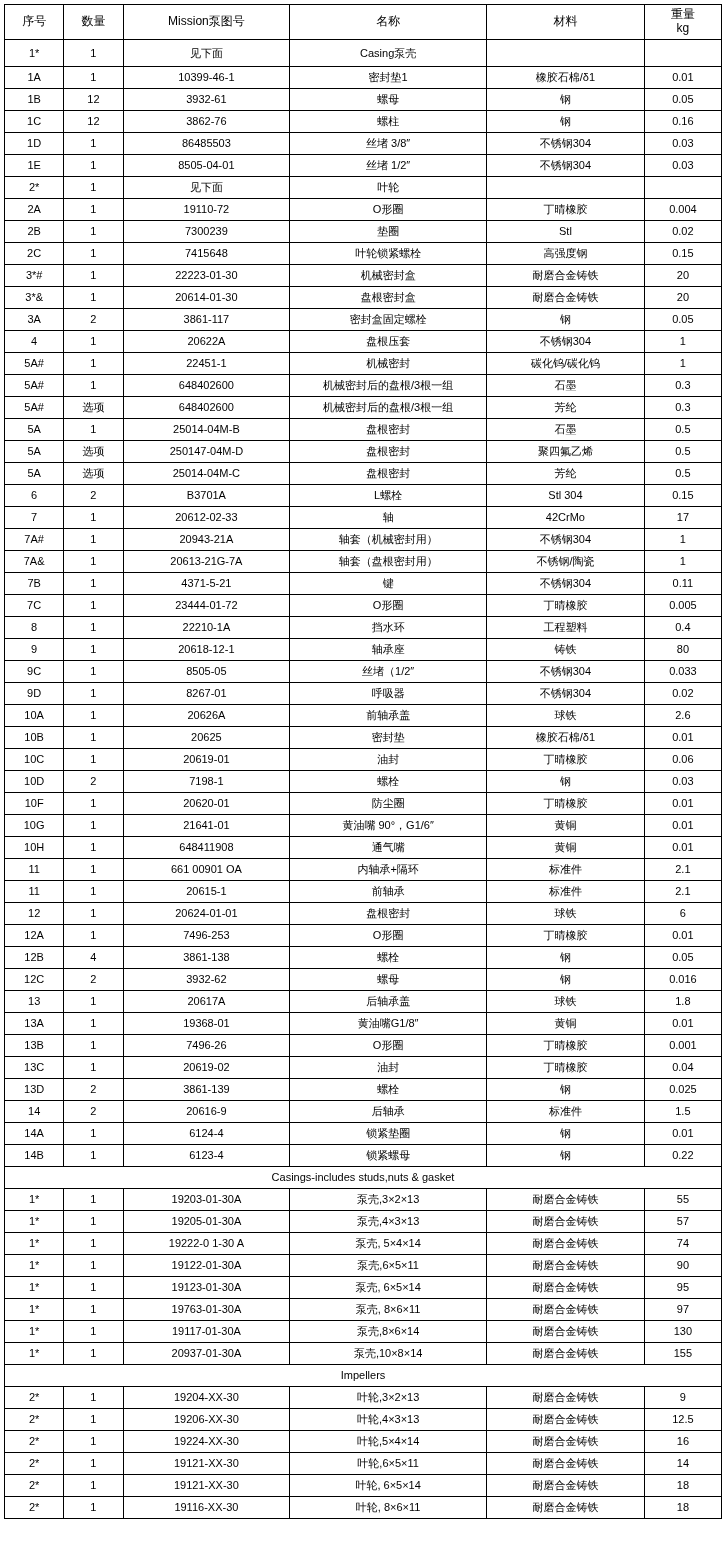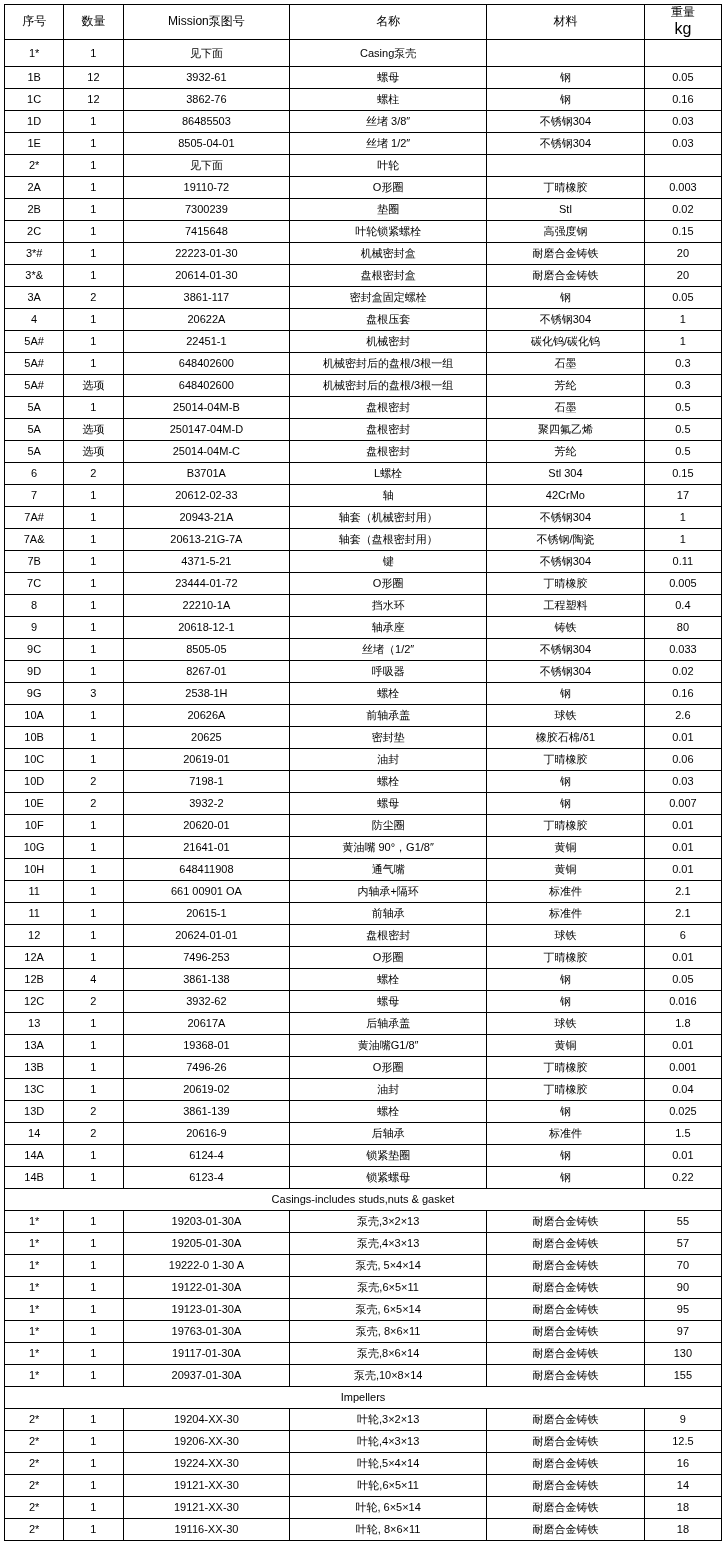--- a/index.html
+++ b/index.html
@@ -40,21 +40,21 @@
     margin-left: 12px;
   }
   .col-no    { width: 52px; }
   .col-qty   { width: 52px; }
   .col-part  { width: 148px; }
   .col-name  { width: 175px; }
   .col-mat   { width: 140px; }
   .col-wt    { width: 68px; }
   .hdr-part  { font-size: 12px; }
   .hdr-wt span { display: block; }
-  .hdr-wt .unit { font-size: 16px; }
+  .hdr-wt .unit { font-size: 12px; }
   tr.first-row td { height: 26px; }
   td.section {
     height: 21px;
     font-size: 11px;
     margin-left: 22px;
   }
 </style>
 </head>
 <body>
 
@@ -76,20 +76,28 @@
     <tbody id="body-main">
         <tr class="first-row">
           <td class="col-no">1*</td>
           <td class="col-qty">1</td>
           <td class="col-part">见下面</td>
           <td class="col-name">Casing泵壳</td>
           <td class="col-mat"></td>
           <td class="col-wt"></td>
         </tr>
         <tr>
+          <td class="col-no">1A</td>
+          <td class="col-qty">1</td>
+          <td class="col-part">10399-46-1</td>
+          <td class="col-name">密封垫1</td>
+          <td class="col-mat">橡胶石棉/δ1</td>
+          <td class="col-wt">0.01</td>
+        </tr>
+        <tr>
           <td class="col-no">1B</td>
           <td class="col-qty">12</td>
           <td class="col-part">3932-61</td>
           <td class="col-name">螺母</td>
           <td class="col-mat">钢</td>
           <td class="col-wt">0.05</td>
         </tr>
         <tr>
           <td class="col-no">1C</td>
           <td class="col-qty">12</td>
@@ -121,21 +129,21 @@
           <td class="col-name">叶轮</td>
           <td class="col-mat"></td>
           <td class="col-wt"></td>
         </tr>
         <tr>
           <td class="col-no">2A</td>
           <td class="col-qty">1</td>
           <td class="col-part">19110-72</td>
           <td class="col-name">O形圈</td>
           <td class="col-mat">丁晴橡胶</td>
-          <td class="col-wt">0.003</td>
+          <td class="col-wt">0.004</td>
         </tr>
         <tr>
           <td class="col-no">2B</td>
           <td class="col-qty">1</td>
           <td class="col-part">7300239</td>
           <td class="col-name">垫圈</td>
           <td class="col-mat">Stl</td>
           <td class="col-wt">0.02</td>
         </tr>
         <tr>
@@ -300,28 +308,20 @@
         </tr>
         <tr>
           <td class="col-no">9D</td>
           <td class="col-qty">1</td>
           <td class="col-part">8267-01</td>
           <td class="col-name">呼吸器</td>
           <td class="col-mat">不锈钢304</td>
           <td class="col-wt">0.02</td>
         </tr>
         <tr>
-          <td class="col-no">9G</td>
-          <td class="col-qty">3</td>
-          <td class="col-part">2538-1H</td>
-          <td class="col-name">螺栓</td>
-          <td class="col-mat">钢</td>
-          <td class="col-wt">0.16</td>
-        </tr>
-        <tr>
           <td class="col-no">10A</td>
           <td class="col-qty">1</td>
           <td class="col-part">20626A</td>
           <td class="col-name">前轴承盖</td>
           <td class="col-mat">球铁</td>
           <td class="col-wt">2.6</td>
         </tr>
         <tr>
           <td class="col-no">10B</td>
           <td class="col-qty">1</td>
@@ -340,40 +340,32 @@
         </tr>
         <tr>
           <td class="col-no">10D</td>
           <td class="col-qty">2</td>
           <td class="col-part">7198-1</td>
           <td class="col-name">螺栓</td>
           <td class="col-mat">钢</td>
           <td class="col-wt">0.03</td>
         </tr>
         <tr>
-          <td class="col-no">10E</td>
-          <td class="col-qty">2</td>
-          <td class="col-part">3932-2</td>
-          <td class="col-name">螺母</td>
-          <td class="col-mat">钢</td>
-          <td class="col-wt">0.007</td>
-        </tr>
-        <tr>
           <td class="col-no">10F</td>
           <td class="col-qty">1</td>
           <td class="col-part">20620-01</td>
           <td class="col-name">防尘圈</td>
           <td class="col-mat">丁晴橡胶</td>
           <td class="col-wt">0.01</td>
         </tr>
         <tr>
           <td class="col-no">10G</td>
           <td class="col-qty">1</td>
           <td class="col-part">21641-01</td>
-          <td class="col-name">黄油嘴 90°，G1/8″</td>
+          <td class="col-name">黄油嘴 90°，G1/6″</td>
           <td class="col-mat">黄铜</td>
           <td class="col-wt">0.01</td>
         </tr>
         <tr>
           <td class="col-no">10H</td>
           <td class="col-qty">1</td>
           <td class="col-part">648411908</td>
           <td class="col-name">通气嘴</td>
           <td class="col-mat">黄铜</td>
           <td class="col-wt">0.01</td>
@@ -510,21 +502,21 @@
           <td class="col-name">泵壳,4×3×13</td>
           <td class="col-mat">耐磨合金铸铁</td>
           <td class="col-wt">57</td>
         </tr>
         <tr>
           <td class="col-no">1*</td>
           <td class="col-qty">1</td>
           <td class="col-part">19222-0 1-30 A</td>
           <td class="col-name">泵壳, 5×4×14</td>
           <td class="col-mat">耐磨合金铸铁</td>
-          <td class="col-wt">70</td>
+          <td class="col-wt">74</td>
         </tr>
         <tr>
           <td class="col-no">1*</td>
           <td class="col-qty">1</td>
           <td class="col-part">19122-01-30A</td>
           <td class="col-name">泵壳,6×5×11</td>
           <td class="col-mat">耐磨合金铸铁</td>
           <td class="col-wt">90</td>
         </tr>
         <tr>

